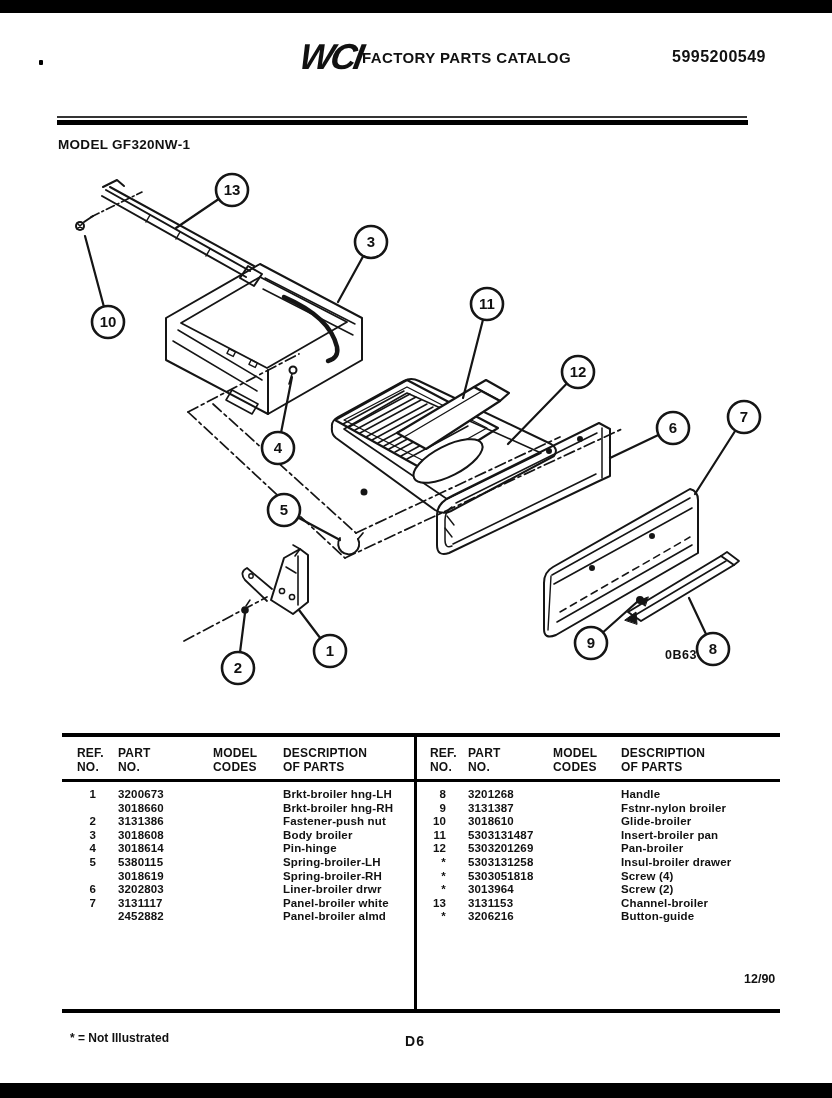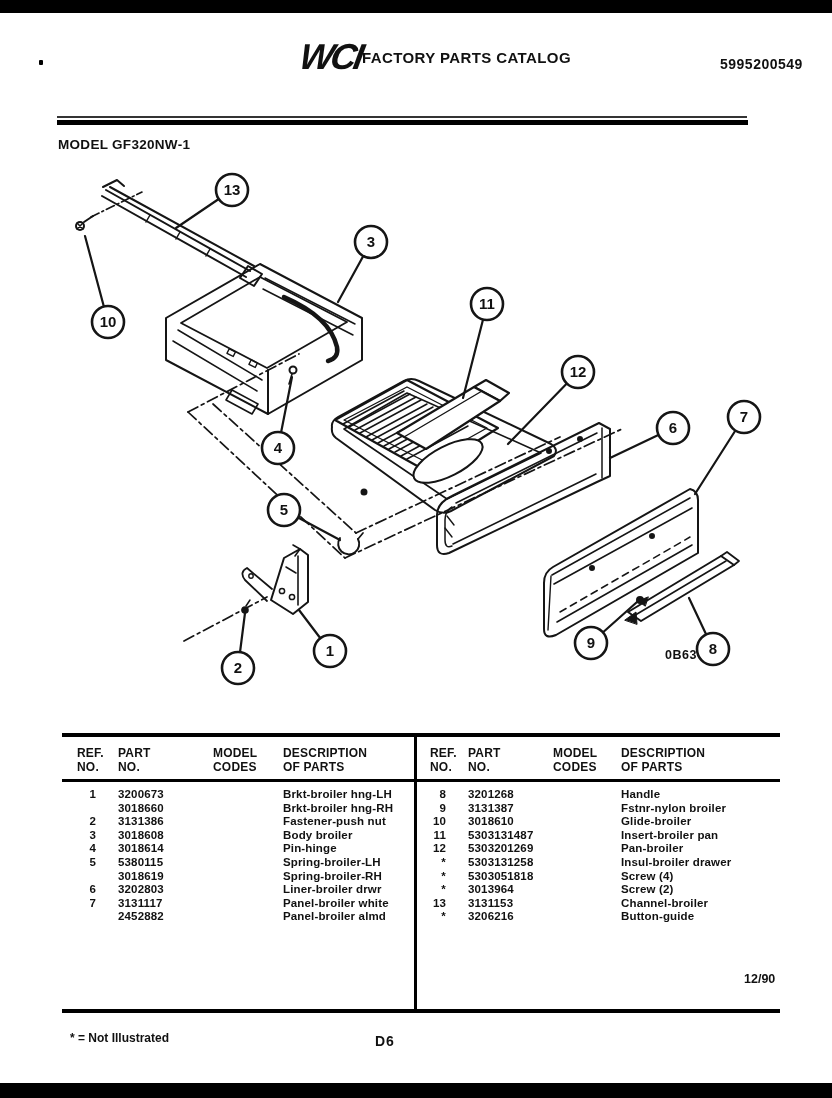--- a/index.html
+++ b/index.html
@@ -6,21 +6,21 @@
   #page{
     position:relative;width:832px;height:1098px;background:#ffffff;
     font-family:"Liberation Sans", sans-serif;color:#111;overflow:hidden;
   }
   .abs{position:absolute;}
   .bar{background:#000;}
   
   #brand{left:72px;top:44px;font-size:15px;font-weight:700;letter-spacing:.4px;line-height:19px;}
   #logo{left:300px;top:36px;font-size:36px;font-weight:900;font-style:italic;letter-spacing:-3px;transform:skewX(-10deg);}
   #catalog-title{left:362px;top:49px;font-size:15px;font-weight:700;letter-spacing:.4px;}
-  #pubnum{left:672px;top:56px;font-size:14px;font-weight:700;letter-spacing:.5px;margin-left:48px;}
+  #pubnum{left:672px;top:48px;font-size:16px;font-weight:700;letter-spacing:.5px;}
   #model{left:58px;top:137px;font-size:13.5px;font-weight:700;letter-spacing:.3px;}
   .rule-thin{left:57px;top:116px;width:690px;height:2px;background:#111;opacity:.85;}
   .rule-thick{left:57px;top:120px;width:691px;height:5px;background:#000;}
   #ink-dot{left:39px;top:60px;width:4px;height:5px;background:#000;border-radius:1px;}
   
   #diagram-svg{left:0;top:150px;}
   .callout-num{
     position:absolute;width:32px;height:32px;line-height:32px;text-align:center;
     font-size:15px;font-weight:700;
   }
@@ -30,21 +30,21 @@
   .half-header{display:grid;grid-auto-rows:15px;font-size:12px;font-weight:700;letter-spacing:.2px;}
   .lh{grid-template-columns:56px 95px 70px 1fr;}
   .rh{grid-template-columns:51px 85px 68px 1fr;}
   .half-rows{display:grid;grid-auto-rows:13.6px;font-size:11.5px;font-weight:700;letter-spacing:.15px;}
   .half-rows div{white-space:nowrap;overflow:visible;}
   .cref{text-align:right;padding-right:22px;}
   .hpl-l{padding-left:15px;}
   .hpl-r{padding-left:13px;}
   
   #footnote{left:70px;top:1031px;font-size:12px;font-weight:700;}
-  #pagecode{left:375px;top:1033px;width:80px;text-align:left;font-size:14px;font-weight:700;letter-spacing:1px;}
+  #pagecode{left:375px;top:1033px;width:80px;text-align:center;font-size:14px;font-weight:700;letter-spacing:1px;}
   #datecode{left:714px;top:972px;font-size:12.5px;font-weight:700;margin-left:30px;}
 </style>
 </head>
 <body>
 
 <div id="page">
 
   <div class="abs bar" style="left:0;top:0;width:832px;height:13px;"></div>
   <div class="abs bar" style="left:0;top:1083px;width:832px;height:15px;"></div>
 

